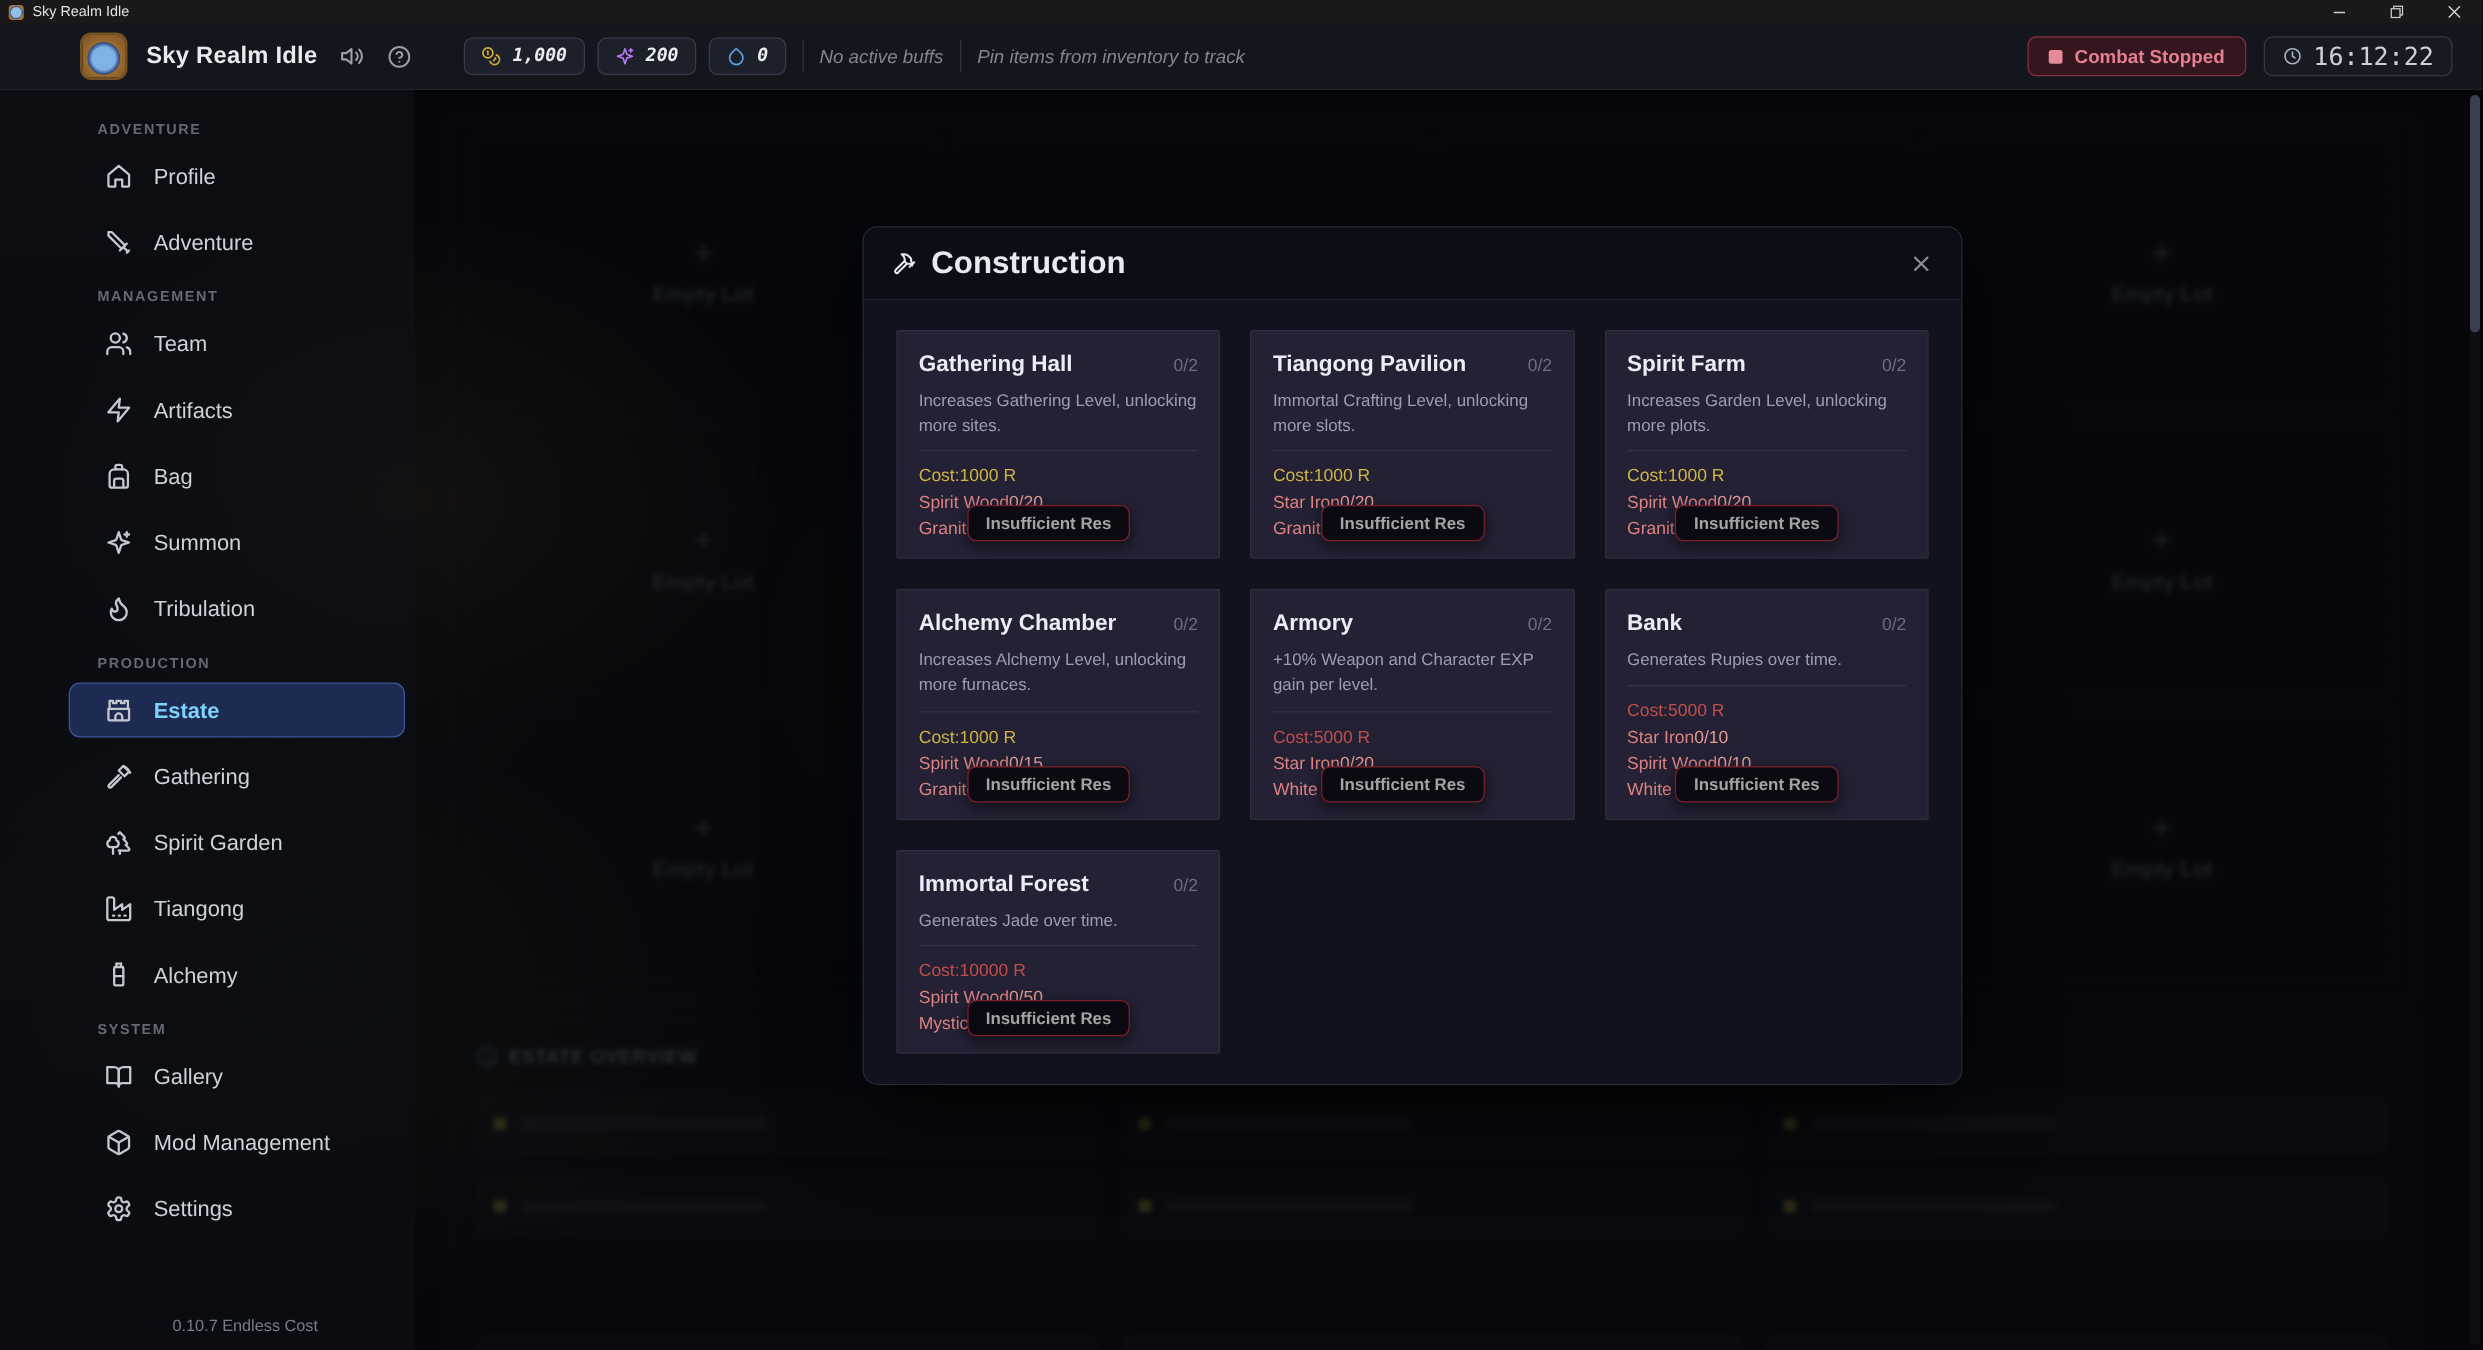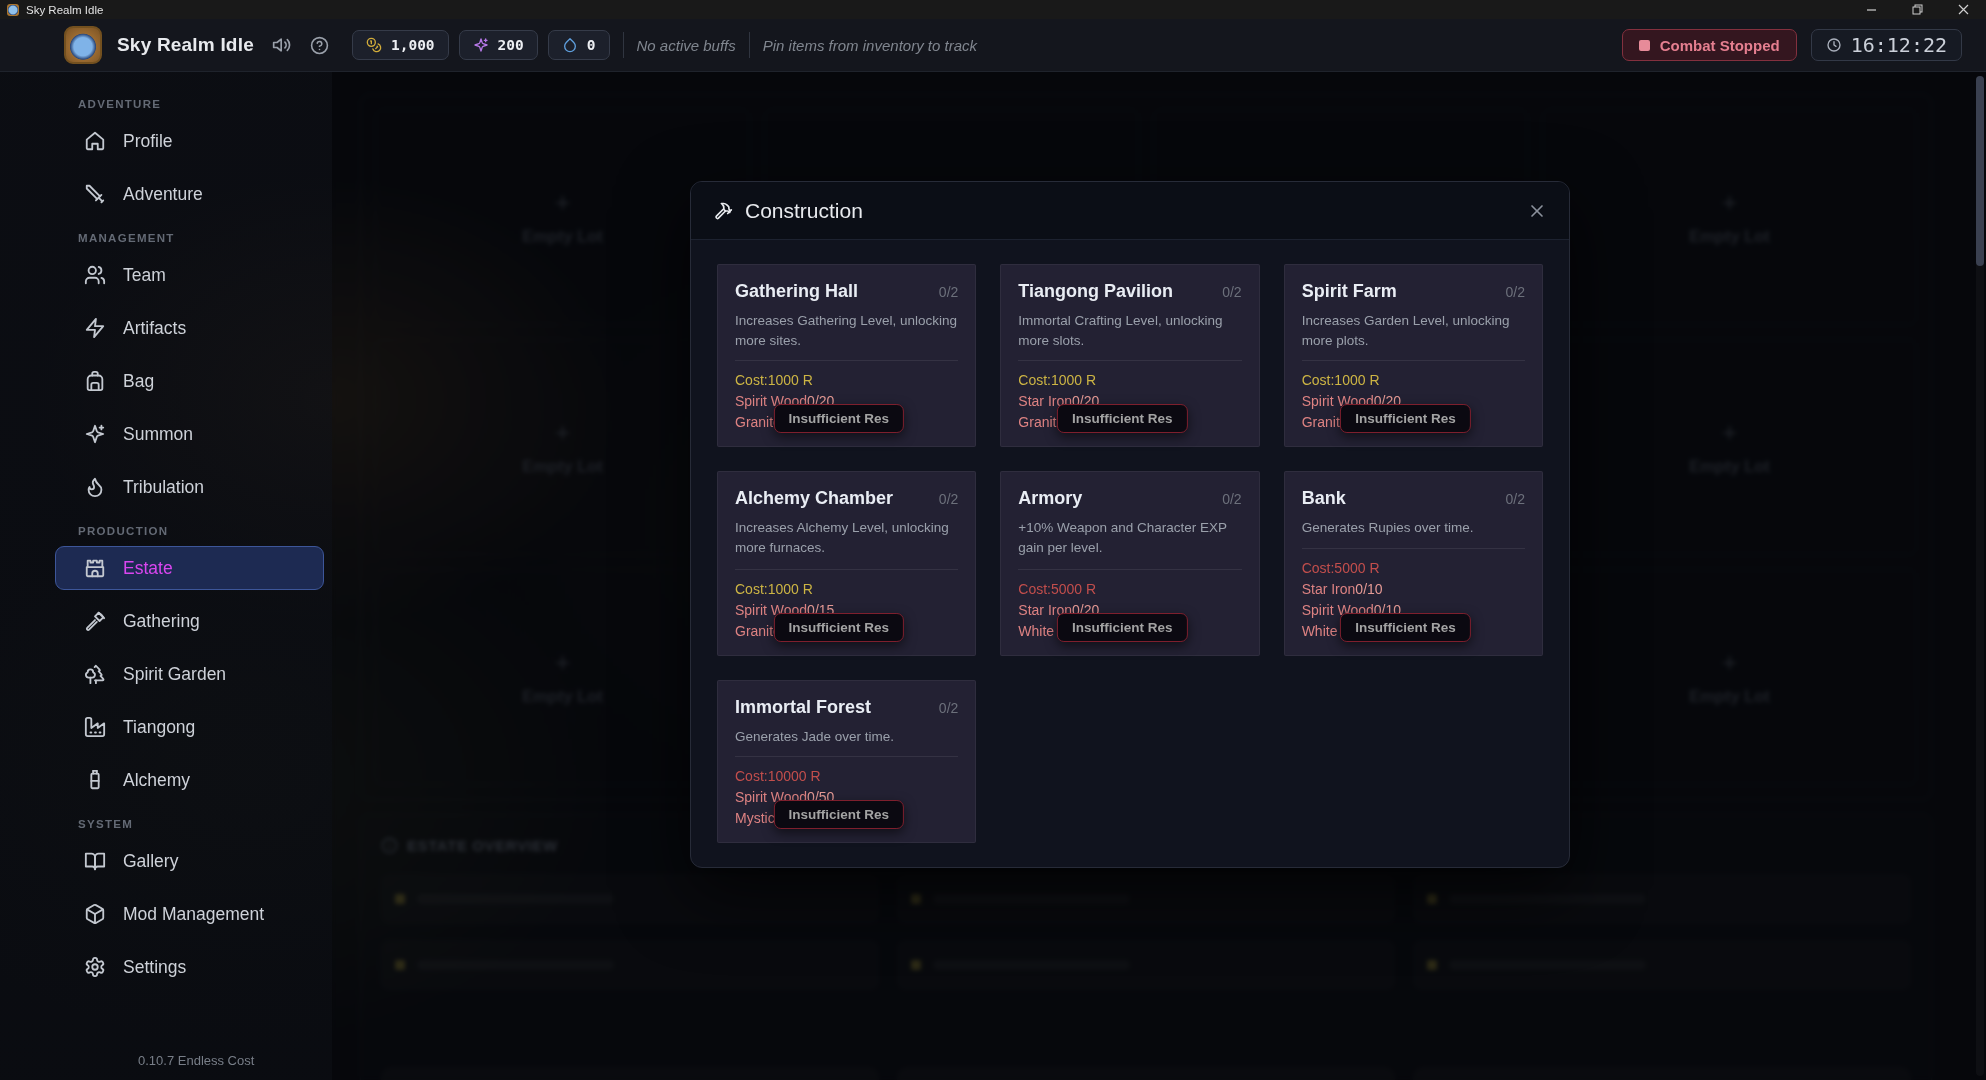--- a/index.html
+++ b/index.html
@@ -25,21 +25,21 @@
   .tb-btn { width:46px; height:100%; display:flex; align-items:center; justify-content:center; color:#d6d6d6; cursor:pointer; }
 
   
   .appheader { position:absolute; top:19px; left:0; right:0; height:53px; background:#14161d;
     border-bottom:1px solid #1f232c; display:flex; align-items:center; padding:0 24px 0 64px; z-index:80; }
   .logo { width:38px; height:38px; border-radius:9px; flex:0 0 auto;
     background:radial-gradient(circle at 50% 55%, #7fb3e8 0 36%, #2e4a7a 50%, #9a6a30 53%, #7a5224 100%);
     border:2px solid #73501f; }
   .apptitle { font-size:19px; font-weight:bold; letter-spacing:.2px; margin-left:15px; }
   .hicon { color:#9aa0aa; margin-left:18px; display:flex; cursor:pointer; }
-  .pillrow { display:flex; gap:10px; margin-left:23px; }
+  .pillrow { display:flex; gap:10px; margin-left:42px;font-style:italic; }
   .cpill { height:30px; display:flex; align-items:center; gap:9px; padding:0 13px;
     background:#1c202b; border:1px solid #353b49; border-radius:7px; }
   .mono { font-family:"DejaVu Sans Mono","Liberation Mono",monospace; }
   .cval { font-size:14.5px; font-weight:bold; color:#eceef2; }
   .hsep { width:1px; height:26px; background:#303540; margin:0 13px; }
   .hint { font-style:italic; color:#80868f; font-size:15px; }
   .hright { margin-left:auto; display:flex; gap:14px; align-items:center; }
   .combat { height:32px; display:flex; align-items:center; gap:10px; padding:0 16px;
     background:#34161f; border:1px solid #83303e; border-radius:7px; color:#e57f90;
     font-weight:bold; font-size:15px; cursor:pointer; }
@@ -47,21 +47,21 @@
   .timepill { height:32px; display:flex; align-items:center; gap:9px; padding:0 14px;
     background:#161a23; border:1px solid #333947; border-radius:7px; color:#ccd1da; font-size:20px; }
   .timepill .hicon { margin:0; color:#aab0bc; }
 
   
   .sidebar { position:absolute; top:72px; left:0; width:332px; bottom:0; z-index:70;
     background:linear-gradient(180deg, rgba(12,14,20,.72), rgba(10,12,17,.92)); padding-top:10px; }
   .navlabel { margin:16px 0 9px 78px; font-size:11.5px; font-weight:bold; letter-spacing:1.3px; color:#646a75; }
   .navitem { margin:0 8px 9px 55px; height:44px; border-radius:9px; display:flex; align-items:center;
     gap:17px; padding-left:28px; color:#ced2d9; font-size:17.5px; cursor:pointer; border:1px solid transparent; }
-  .navitem.active { background:#1d2a52; border:1px solid #3d5699; color:#d946ef; }
+  .navitem.active { background:#1d2a52; border:1px solid #3d5699; color:#7dd3fc;font-weight:bold; }
   .navicon { display:flex; color:#c3c8d0; }
   .version { position:absolute; bottom:12px; left:138px; font-size:13px; color:#787e88; }
 
   
   .main { position:absolute; left:332px; top:72px; right:0; bottom:0; }
   .lots { position:absolute; left:28px; top:22px; width:1572px; height:706px;
     border:1px solid rgba(255,255,255,.05); border-radius:10px;
     display:grid; grid-template-columns:repeat(4,1fr); grid-template-rows:repeat(3,1fr); gap:14px; padding:14px; }
   .lot { border:1.5px dashed rgba(255,255,255,.055); border-radius:9px; display:flex;
     flex-direction:column; align-items:center; justify-content:center; gap:12px; }
@@ -84,21 +84,21 @@
   .scrolltrack { position:absolute; right:2px; top:76px; bottom:4px; width:8px;
     background:rgba(255,255,255,.035); border-radius:4px; z-index:75; }
   .scrollthumb { position:absolute; top:0; width:8px; height:190px; background:#3a4050; border-radius:4px; }
 
   
   .modal { position:absolute; left:690px; top:181px; width:880px; height:687px; z-index:85;
     background:#10131e; border:1px solid #272b38; border-radius:12px;
     box-shadow:0 24px 70px rgba(0,0,0,.7); display:flex; flex-direction:column; overflow:hidden; }
   .mhead { height:58px; flex:0 0 auto; background:#0b0e16; border-bottom:1px solid #1d2230;
     display:flex; align-items:center; padding:0 22px; gap:12px; }
-  .mtitle { font-size:21px; font-weight:normal; }
+  .mtitle { font-size:25px; font-weight:bold; }
   .mclose { margin-left:auto; color:#8b919c; display:flex; cursor:pointer; }
   .mbody { flex:1; padding:24px 26px; display:grid; grid-template-columns:repeat(3,1fr);
     gap:24px; align-content:start; }
   .bcard { background:#232133; border:1px solid rgba(255,255,255,.055); border-radius:2px;
     padding:16px 17px 13px; display:flex; flex-direction:column; cursor:pointer; }
   .bhead { display:flex; justify-content:space-between; align-items:baseline; margin-bottom:9px; }
   .bname { font-size:18px; font-weight:bold; color:#e9edf4; }
   .bcount { font-size:14px; color:#6c707b; }
   .bdesc { font-size:13.5px; line-height:1.45; color:#9aa0ab; flex:1; }
   .bdiv { border-top:1px solid rgba(255,255,255,.08); margin:10px 0 9px; }

